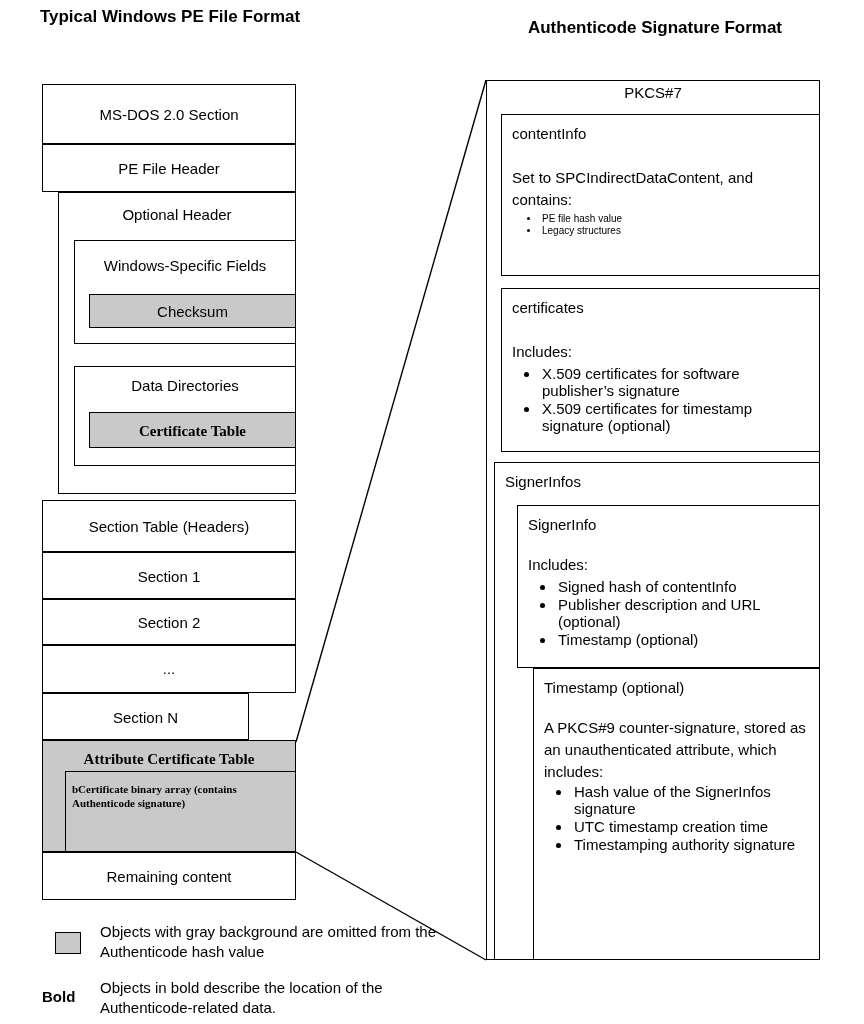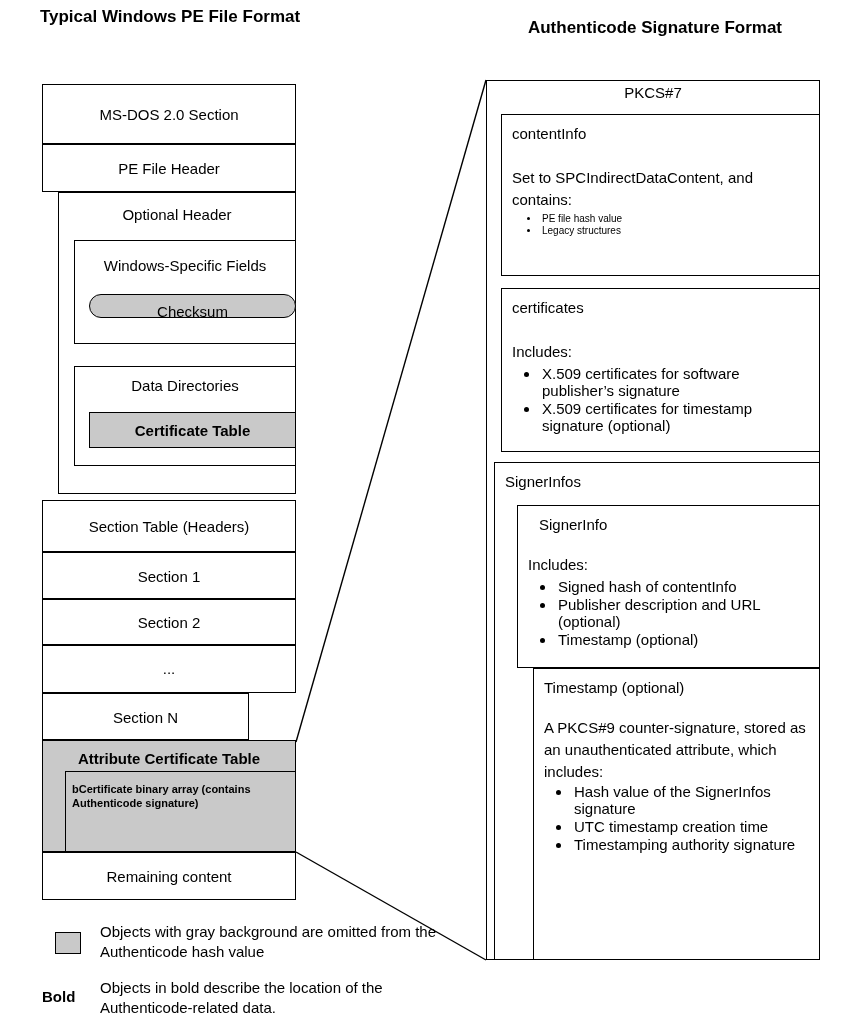--- a/index.html
+++ b/index.html
@@ -45,21 +45,21 @@
     box-sizing: border-box;
     border: 1px solid #000000;
     background: #ffffff;
   }
   .box-label {
     text-align: left;
     font-size: 11px;
     line-height: 1.25;
   }
   .gray { background: #c9c9c9; }
-  .bold { font-weight: bold; }
+  .bold { font-weight: bold; font-family: Liberation Serif, serif; }
 
   .centered-text {
     position: absolute;
     left: 0;
     right: 0;
     text-align: center;
     font-size: 15px;
     line-height: 1.25;
   }
 
@@ -133,21 +133,21 @@
   </div>
 
   <div class="box" style="left:58px; top:192px; width:238px; height:302px;">
     <div class="centered-text" style="top:13px;">Optional Header</div>
   </div>
 
   <div class="box" style="left:74px; top:240px; width:222px; height:104px;">
     <div class="centered-text" style="top:16px;">Windows-Specific Fields</div>
   </div>
 
-  <div class="box gray" style="left:89px; top:294px; width:207px; height:24px;border-radius:12px;">
+  <div class="box gray" style="left:89px; top:294px; width:207px; height:34px;">
     <div class="centered-text" style="top:8px;">Checksum</div>
   </div>
 
   <div class="box" style="left:74px; top:366px; width:222px; height:100px;">
     <div class="centered-text" style="top:10px;">Data Directories</div>
   </div>
 
   <div class="box gray" style="left:89px; top:412px; width:207px; height:36px;">
     <div class="centered-text bold" style="top:9px;">Certificate Table</div>
   </div>
@@ -204,21 +204,21 @@
       <li>X.509 certificates for software publisher’s signature</li>
       <li>X.509 certificates for timestamp signature (optional)</li>
     </ul>
   </div>
 
   <div class="box" style="left:494px; top:462px; width:326px; height:498px;">
     <div class="blk-head" style="top:10px;">SignerInfos</div>
   </div>
 
   <div class="box" style="left:517px; top:505px; width:303px; height:163px;">
-    <div class="blk-head" style="top:10px;margin-left:11px;">SignerInfo</div>
+    <div class="blk-head" style="top:10px;">SignerInfo</div>
     <div class="blk-body" style="top:48px;">Includes:</div>
     <ul class="bullets" style="position:absolute; left:12px; right:8px; top:72px; font-size:15px;">
       <li>Signed hash of contentInfo</li>
       <li>Publisher description and URL (optional)</li>
       <li>Timestamp (optional)</li>
     </ul>
   </div>
 
   <div class="box" style="left:533px; top:668px; width:287px; height:292px;">
     <div class="blk-head" style="top:10px;">Timestamp (optional)</div>

